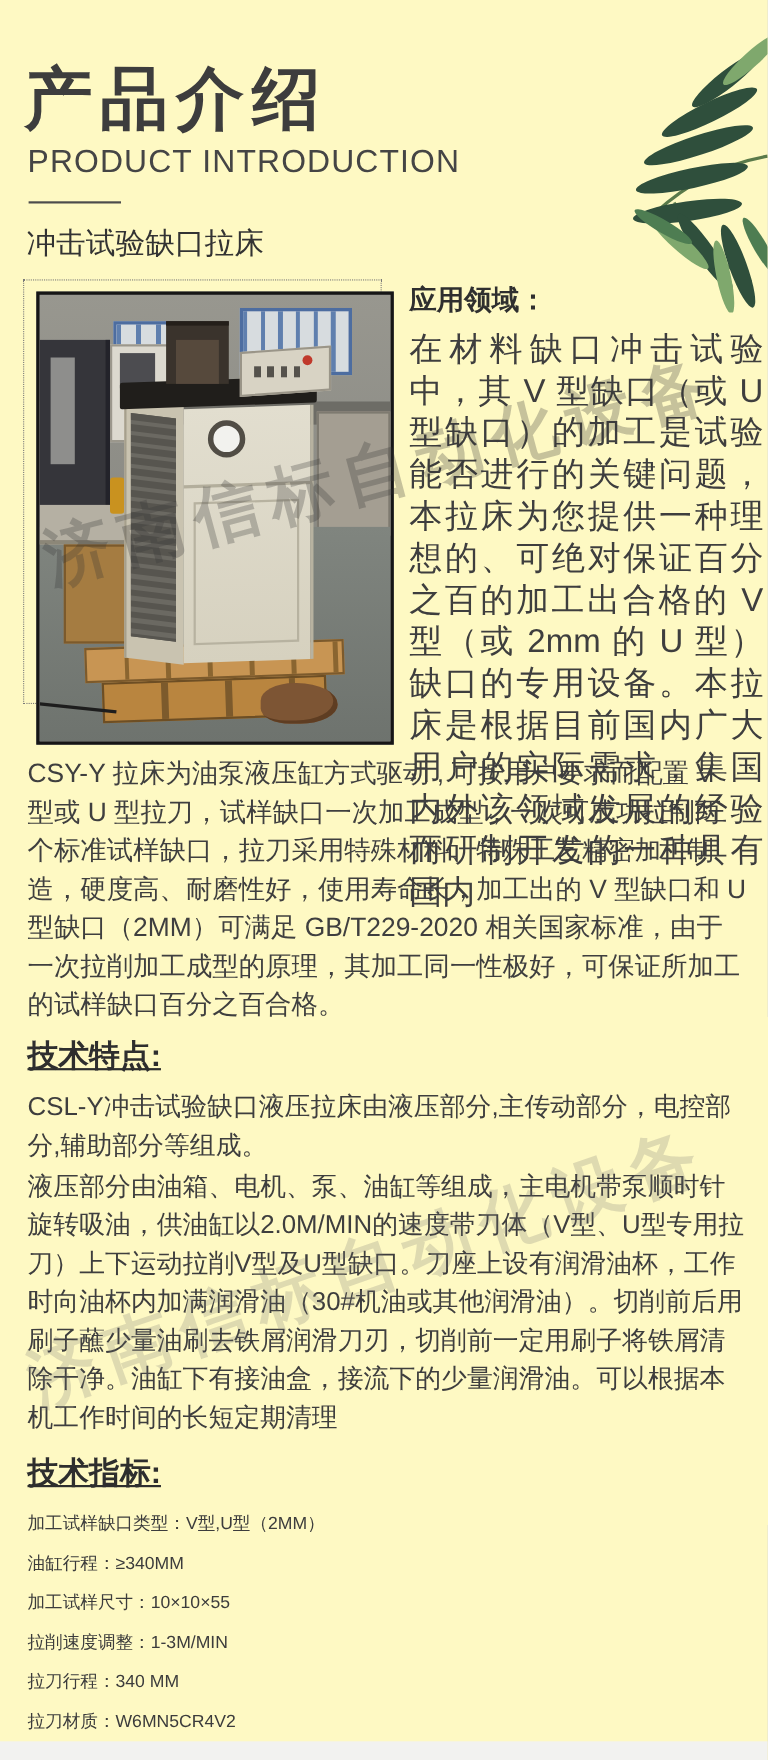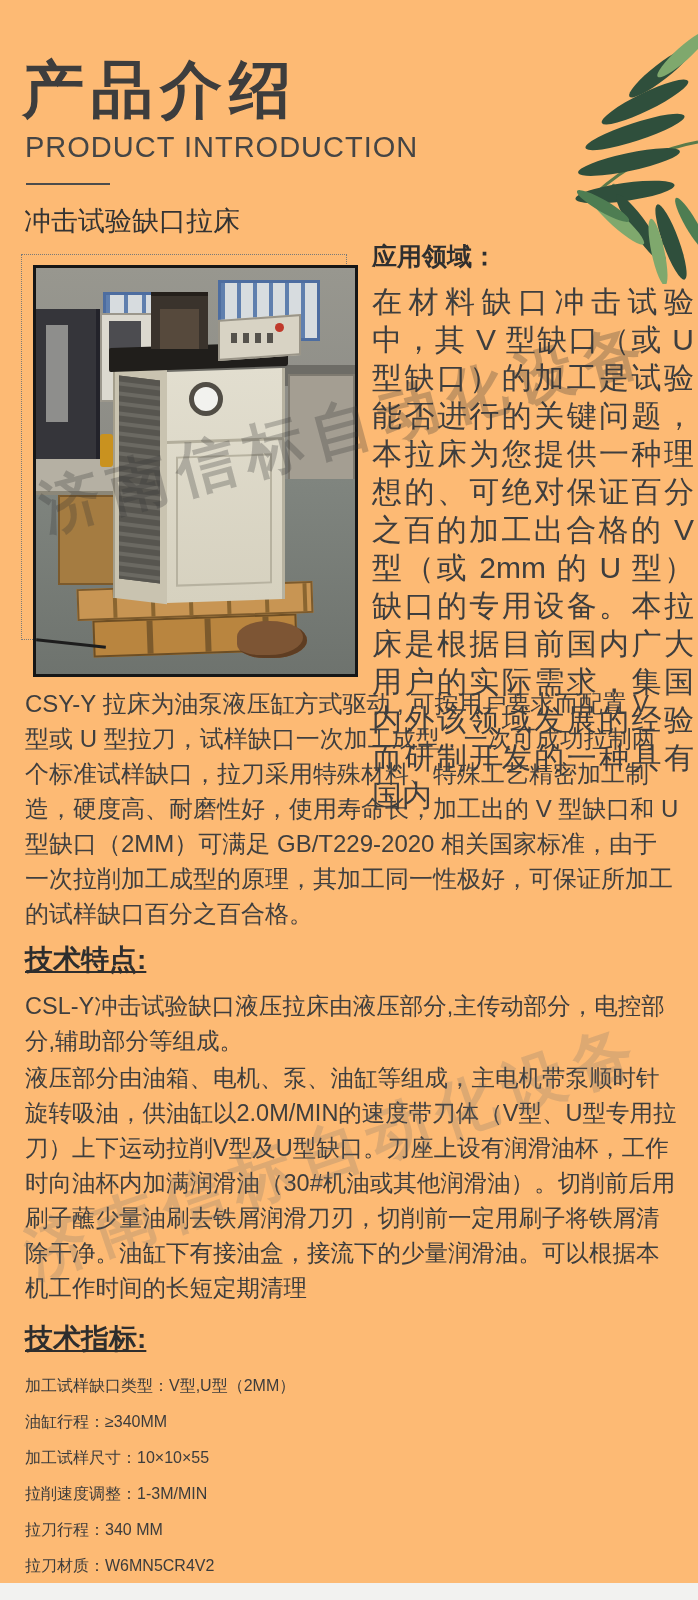--- a/index.html
+++ b/index.html
@@ -1,19 +1,19 @@
 <!DOCTYPE html>
 <html><head>
 <meta charset="utf-8">
 <style>
   * { margin:0; padding:0; box-sizing:border-box; }
   html,body { background:#d8d8d6; }
   .page {
     position:relative; width:698px; height:1600px; margin:0 auto;
-    background:#fdba74; overflow:hidden;
+    background:#fef9c3; overflow:hidden;
     font-family:"Liberation Sans","DejaVu Sans",sans-serif;
     color:#3e3e3e;
   }
 
   
   .title-cn {
     position:absolute; left:22px; top:48px;
     font-size:62px; font-weight:900; letter-spacing:7px; color:#3d3d3d;
   }
   .title-en {
@@ -79,21 +79,21 @@
   .ph-console-btn { left:75%; top:13.5%; width:9px; height:9px; border-radius:50%; background:#c0392b; }
   .ph-console-sw  { left:61%; top:16%; width:14%; height:2.4%; background:
                     repeating-linear-gradient(90deg,#55524c 0 6px,#d8d3c4 6px 12px); }
   .ph-gauge       { left:48%; top:28%; width:34px; height:34px; border-radius:50%;
                     background:#f2f2ee; border:5px solid #514d45; }
   .ph-paper       { left:63%; top:87%; width:22%; height:9%; background:#7d5534;
                     border-radius:45% 55% 50% 40%; box-shadow:inset -4px -3px 0 #5e3d22; }
   .ph-cable       { left:0; top:92%; width:22%; height:3px; background:#1d1d1d; transform:rotate(6deg); }
 
   
-  .app-col { position:absolute; left:372px; top:240px; width:322px; }
+  .app-col { position:absolute; left:372px; top:256px; width:322px; }
   .app-heading { font-size:25px; font-weight:700; color:#2f2f2f; margin-bottom:10px; }
   .app-body { font-size:30px; line-height:38px; color:#3e3e3e; text-align:justify; }
 
   
   .content { position:absolute; left:25px; top:686px; width:654px; }
   .intro-para { font-size:24px; line-height:35px; color:#3f3f3f; margin-bottom:10px; }
   .block-heading { font-size:28px; font-weight:700; color:#2e2e2e; margin:8px 0 10px;text-decoration:underline; }
   .feat-para1 { font-size:23.5px; line-height:35px; margin-bottom:2px; }
   .feat-para2 { font-size:23.5px; line-height:35px; margin-bottom:14px; }
   .spec-item { font-size:16px; line-height:36px; color:#3c3c3c; }

